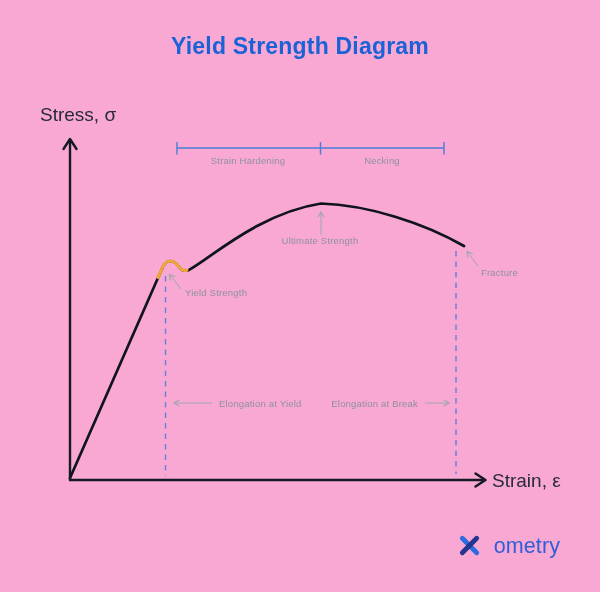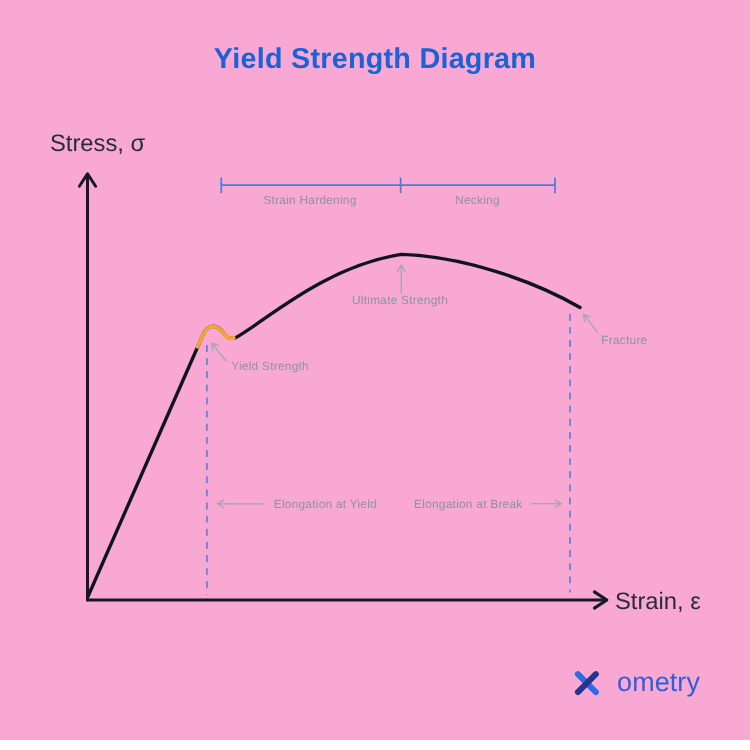--- a/index.html
+++ b/index.html
@@ -36,21 +36,20 @@
   .axis-label {
     font-size: 19px;
     fill: #262c38;
     font-family: "Liberation Sans", sans-serif;
   }
   .logo {
     position: absolute;
     right: 40px;
     bottom: 33px;
     display: flex;
-    align-items: center;
     gap: 12px;
   }
   .logo-text {
     font-size: 21.5px;
     color: #2d5fd9;
     letter-spacing: 0.1px;
     margin-left: 1px;
   }
 </style>
 </head>

